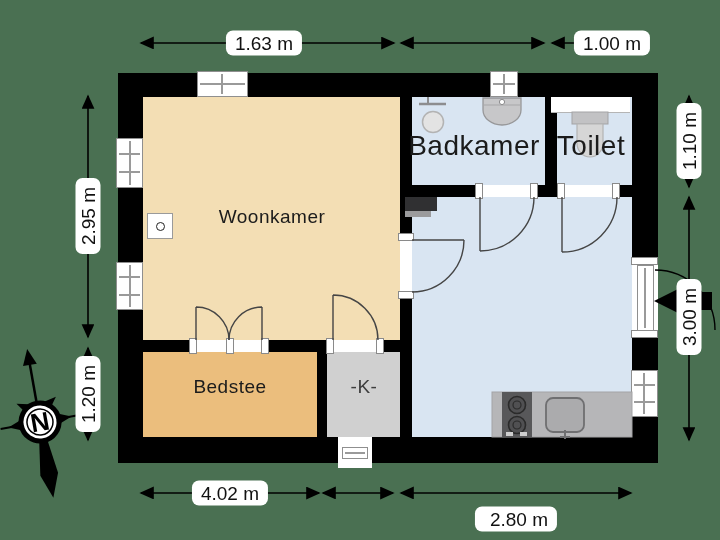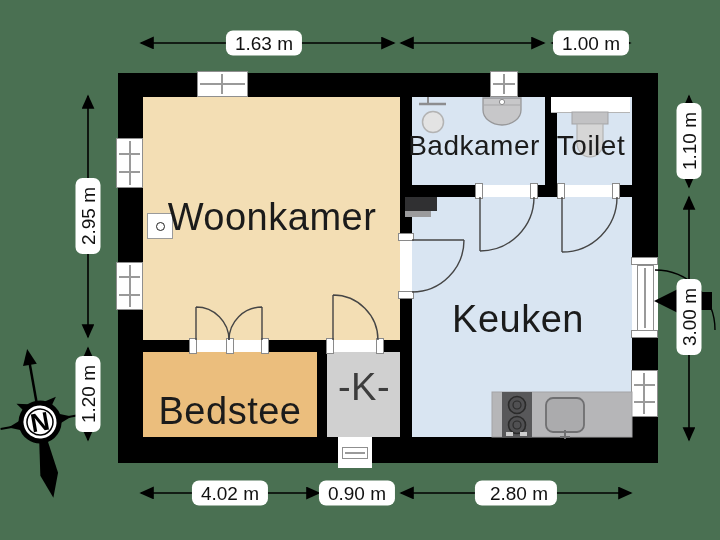--- a/index.html
+++ b/index.html
@@ -1,20 +1,20 @@
 <!DOCTYPE html>
 <html><head>
 <meta charset="utf-8">
 <style>
   html,body{margin:0;padding:0;}
   .stage{position:relative;width:720px;height:540px;background:#4A7052;overflow:hidden;
          font-family:"Liberation Sans",sans-serif;}
   .abs{position:absolute;}
   .room-label{position:absolute;transform:translate(-50%,-50%);color:#1b1b1b;
-              font-size:38px;white-space:nowrap;letter-spacing:0.5px;}
+              font-size:19px;white-space:nowrap;letter-spacing:0.5px;}
   .dim-label{position:absolute;transform:translate(-50%,-50%);background:#ffffff;
              border-radius:7px;padding:1px 9px;font-size:19px;color:#111;
              white-space:nowrap;line-height:23px;}
   .dim-label.vert{transform:translate(-50%,-50%) rotate(-90deg);}
   .wallbase{background:#000;}
   .window{background:#fff;border:1px solid #8f8f8f;box-sizing:border-box;}
   .mull-h{position:absolute;left:2px;right:2px;height:0;border-top:2px solid #9a9a9a;}
   .mull-v{position:absolute;top:2px;bottom:2px;width:0;border-left:2px solid #9a9a9a;}
   .jamb{position:absolute;background:#fff;border:1px solid #8a8a8a;box-sizing:border-box;}
   .gap{position:absolute;background:#fff;}
@@ -175,27 +175,25 @@
       <polygon points="36,440 44,440 49,475 40,499 31,475" fill="#000"></polygon>
       <circle cx="40" cy="422" r="19" fill="#fff" stroke="#000" stroke-width="5"></circle>
       <circle cx="40" cy="422" r="13" fill="none" stroke="#000" stroke-width="1.5"></circle>
       <text x="40" y="431" text-anchor="middle" font-size="26" font-weight="bold" font-family="Liberation Sans, sans-serif" fill="#000">N</text>
     </g>
   </svg>
 
   <div class="room-label" style="left:272px;top:217px;">Woonkamer</div>
   <div class="room-label" style="left:591px;top:146px;font-size:28px;">Toilet</div>
   <div class="room-label" style="left:474px;top:146px;font-size:28px;">Badkamer</div>
-  <div class="room-label" style="left:518px;top:319px;">Keuken</div>
-  <div class="room-label" style="left:230px;top:387px;margin-top:24px;">Bedstee</div>
+  <div class="room-label" style="left:230px;top:387px;">Bedstee</div>
   <div class="room-label" style="left:364px;top:387px;color:#3d3d3d;">-K-</div>
 
   <div class="dim-label" style="left:264px;top:43px;">1.63 m</div>
-  <div class="dim-label" style="left:591px;top:43px;">1.00 m</div>
+  <div class="dim-label" style="left:612px;top:43px;">1.00 m</div>
   <div class="dim-label vert" style="left:88px;top:216px;">2.95 m</div>
   <div class="dim-label vert" style="left:88px;top:394px;">1.20 m</div>
   <div class="dim-label vert" style="left:689px;top:141px;">1.10 m</div>
   <div class="dim-label vert" style="left:689px;top:317px;">3.00 m</div>
   <div class="dim-label" style="left:230px;top:493px;">4.02 m</div>
-  <div class="dim-label" style="left:357px;top:493px;">0.90 m</div>
-  <div class="dim-label" style="left:516px;top:493px;padding-left:15px;">2.80 m</div>
+  <div class="dim-label" style="left:516px;top:519px;padding-left:15px;">2.80 m</div>
 
 </div>
 
 </body></html>

